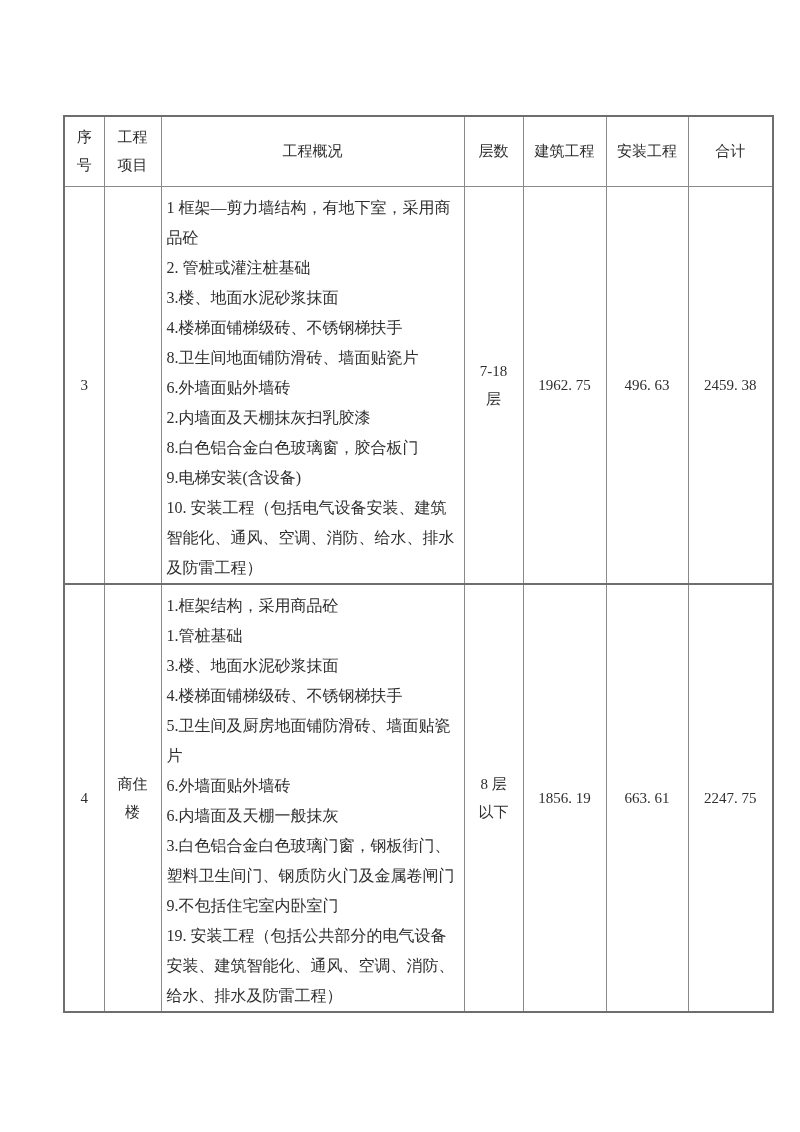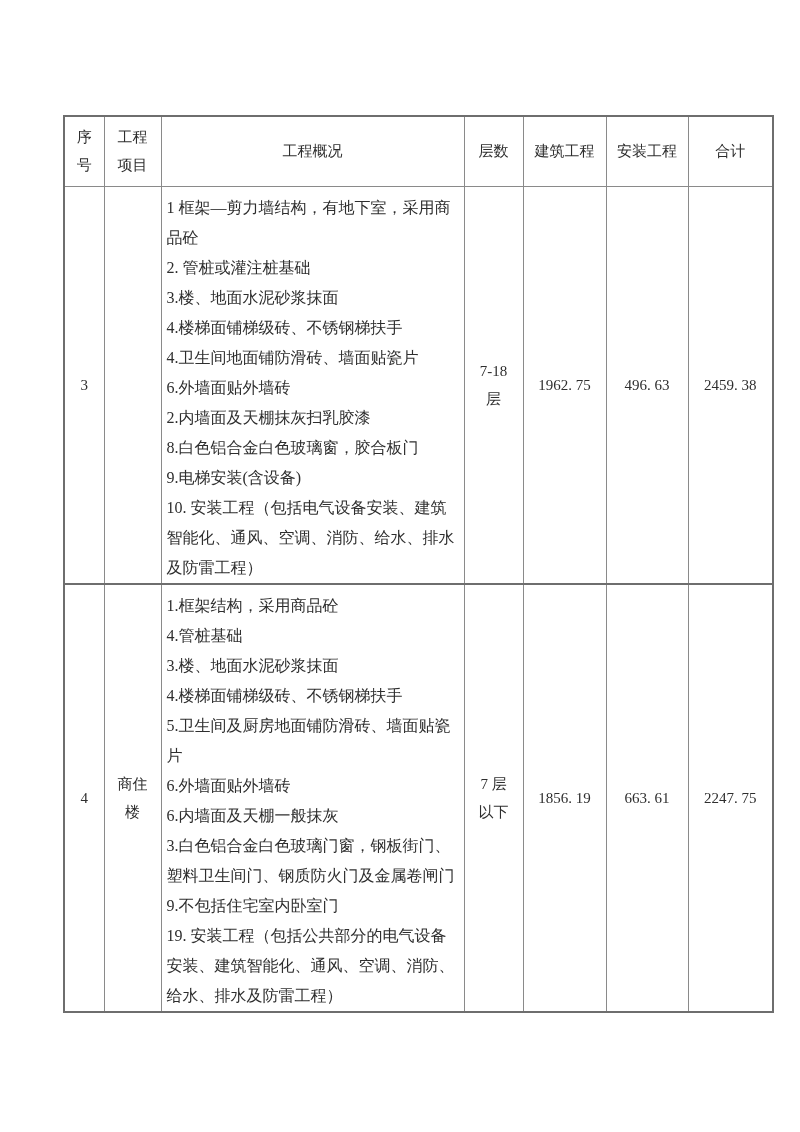--- a/index.html
+++ b/index.html
@@ -88,51 +88,51 @@
     <tbody>
       <tr class="row-a">
         <td class="cell-center">3</td>
         <td class="cell-center"></td>
         <td class="overview-cell">
 
         <p>1 框架—剪力墙结构，有地下室，采用商品砼</p>
             <p>2. 管桩或灌注桩基础</p>
             <p>3.楼、地面水泥砂浆抹面</p>
             <p>4.楼梯面铺梯级砖、不锈钢梯扶手</p>
-            <p>4.卫生间地面铺防滑砖、墙面贴瓷片</p>
+            <p>8.卫生间地面铺防滑砖、墙面贴瓷片</p>
             <p>6.外墙面贴外墙砖</p>
             <p>2.内墙面及天棚抹灰扫乳胶漆</p>
             <p>8.白色铝合金白色玻璃窗，胶合板门</p>
             <p>9.电梯安装(含设备)</p>
             <p>10. 安装工程（包括电气设备安装、建筑智能化、通风、空调、消防、给水、排水及防雷工程）</p>
           </td>
         <td class="cell-center">7-18
 层</td>
         <td class="cell-center">1962. 75</td>
         <td class="cell-center">496. 63</td>
         <td class="cell-center">2459. 38</td>
       </tr>
       <tr class="row-b">
         <td class="cell-center">4</td>
         <td class="cell-center">商住
 楼</td>
         <td class="overview-cell">
 
         <p>1.框架结构，采用商品砼</p>
-            <p>4.管桩基础</p>
+            <p>1.管桩基础</p>
             <p>3.楼、地面水泥砂浆抹面</p>
             <p>4.楼梯面铺梯级砖、不锈钢梯扶手</p>
             <p>5.卫生间及厨房地面铺防滑砖、墙面贴瓷片</p>
             <p>6.外墙面贴外墙砖</p>
             <p>6.内墙面及天棚一般抹灰</p>
             <p>3.白色铝合金白色玻璃门窗，钢板街门、塑料卫生间门、钢质防火门及金属卷闸门</p>
             <p>9.不包括住宅室内卧室门</p>
             <p>19. 安装工程（包括公共部分的电气设备安装、建筑智能化、通风、空调、消防、给水、排水及防雷工程）</p>
           </td>
-        <td class="cell-center">7 层
+        <td class="cell-center">8 层
 以下</td>
         <td class="cell-center">1856. 19</td>
         <td class="cell-center">663. 61</td>
         <td class="cell-center">2247. 75</td>
       </tr>
     </tbody>
   </table>
 </div>
 
 </body></html>

